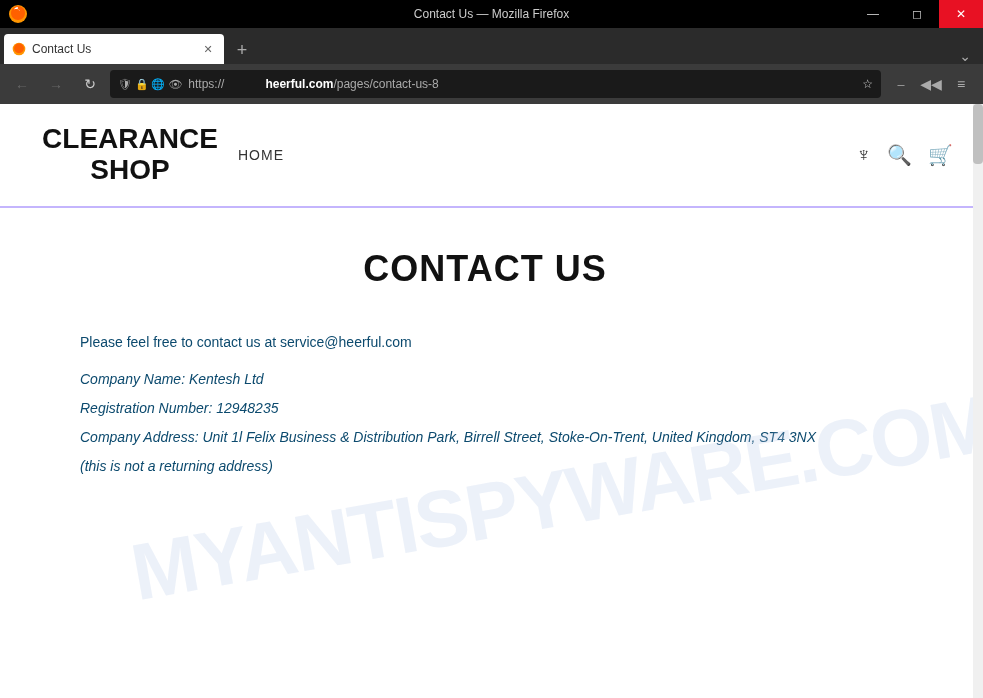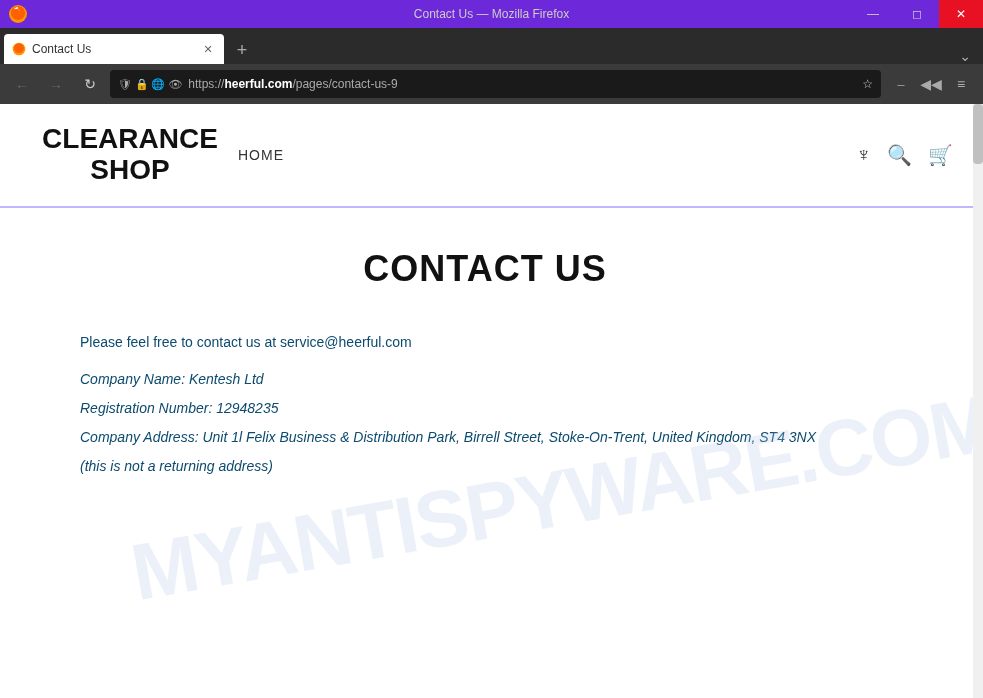--- a/index.html
+++ b/index.html
@@ -1,21 +1,21 @@
 <!DOCTYPE html>
 <html><head>
   <meta charset="utf-8">
   <style>
     * { margin: 0; padding: 0; box-sizing: border-box; }
     body { font-family: Arial, sans-serif; background: #fff; width: 983px; height: 698px; overflow: hidden; }
     .title-bar {
       display: flex;
       align-items: center;
       justify-content: center;
-      background: #6d28d9;
+      background: #000000;
       height: 28px;
       position: relative;
       padding: 0 100px;
     }
     .title-bar-text {
       color: #ccc;
       font-size: 12px;
     }
     .window-controls {
       position: absolute;
@@ -136,21 +136,21 @@
       gap: 3px;
       align-items: center;
     }
     .url-icon {
       color: #aaa;
       font-size: 11px;
     }
     .url-text {
       font-size: 12px;
     }
-    .url-text .url-domain { color: #fff; font-weight: bold; }
+    .url-text .url-domain { color: #fff; font-weight: bold; margin-left: 41px; }
     .url-text .url-path { color: #aaa; margin-top: 48px; }
     .url-right-icons {
       margin-left: auto;
       display: flex;
       gap: 4px;
     }
     .toolbar-right {
       display: flex;
       align-items: center;
       gap: 2px;
@@ -318,21 +318,21 @@
     <div class="nav-btn">↻</div>
 
     <div class="url-bar">
       <div class="url-icons">
         <span class="url-icon">🛡</span>
         <span class="url-icon">🔒</span>
         <span class="url-icon">🌐</span>
         <span class="url-icon">👁</span>
       </div>
       <span class="url-text">
-        <span class="url-path">https://</span><span class="url-domain">heerful.com</span><span class="url-path">/pages/contact-us-9</span>
+        <span class="url-path">https://</span><span class="url-domain">heerful.com</span><span class="url-path">/pages/contact-us-8</span>
       </span>
       <div class="url-right-icons">
         <span>☆</span>
       </div>
     </div>
 
     <div class="toolbar-right">
       <div class="toolbar-btn">⎯</div>
       <div class="toolbar-btn">◀◀</div>
       <div class="toolbar-btn">≡</div>

